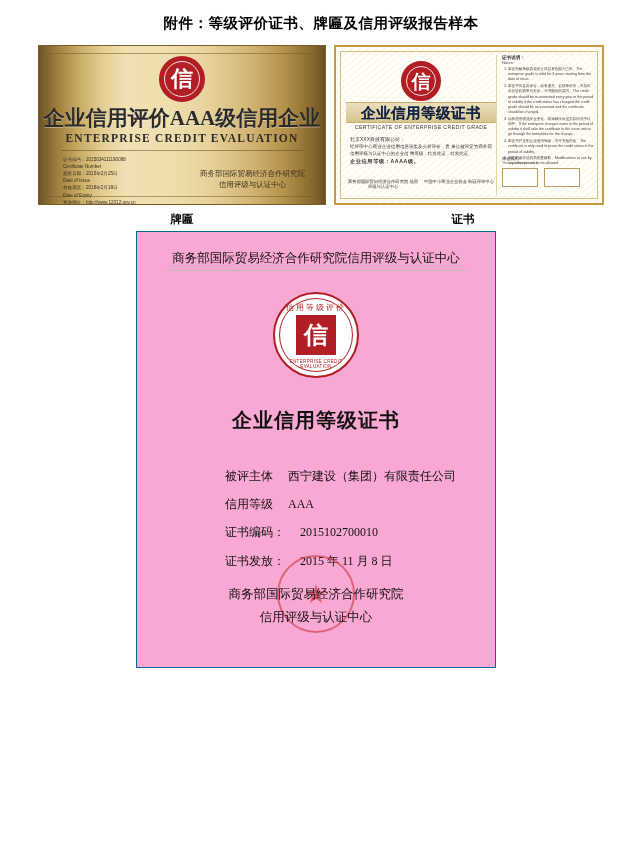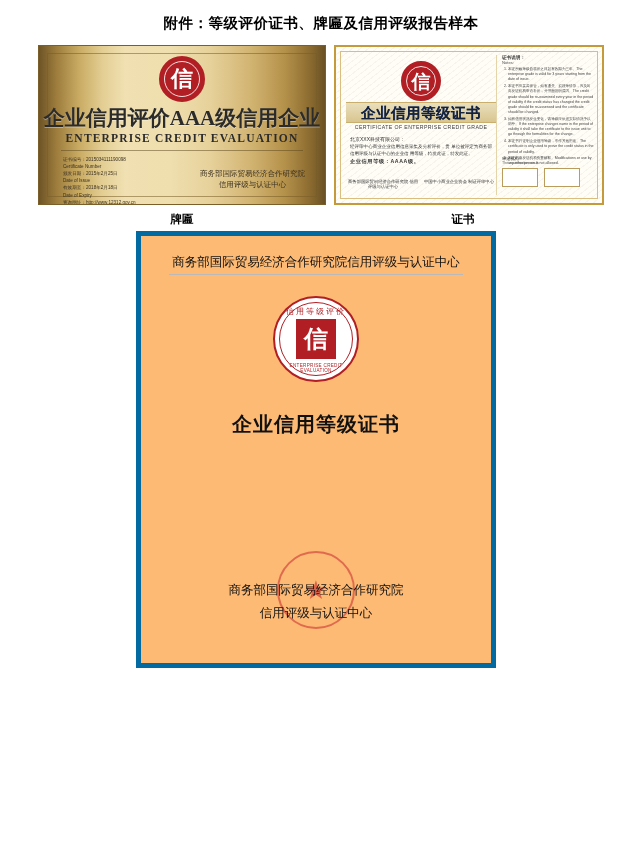--- a/index.html
+++ b/index.html
@@ -313,22 +313,22 @@
     font-weight: bold;
   }
 
   
   .report {
     position: absolute;
     left: 136px;
     top: 231px;
     width: 360px;
     height: 437px;
-    background: #fdba74;
-    border: 5px solid #0369a1;
+    background: #f9a8d4;
+    border: 1px solid #0369a1;
     box-sizing: border-box;
   }
   .report-header {
     position: absolute;
     top: 18px;
     left: 0; right: 0;
     text-align: center;
     font-family: "Liberation Serif", serif;
     font-size: 12.5px;
     color: #111;
@@ -543,20 +543,38 @@
   <div class="report-seal">
     <div class="big-seal">
       <div class="big-seal-top">信用等级评价</div>
       <div class="big-seal-block">信</div>
       <div class="big-seal-bottom">ENTERPRISE CREDIT EVALUATION</div>
     </div>
   </div>
 
   <div class="report-title">企业信用等级证书</div>
 
+  <div class="report-fields">
+    <div>
+      <span class="field-label">被评主体</span>
+      <span>西宁建设（集团）有限责任公司</span>
+    </div>
+    <div>
+      <span class="field-label">信用等级</span>
+      <span>AAA</span>
+    </div>
+    <div>
+      <span class="field-label">证书编码：</span>
+      <span>2015102700010</span>
+    </div>
+    <div>
+      <span class="field-label">证书发放：</span>
+      <span>2015 年 11 月 8 日</span>
+    </div>
+  </div>
 
   <div class="footer-stamp">
     <span class="footer-star">★</span>
   </div>
   <div class="report-footer">
     <div>商务部国际贸易经济合作研究院</div>
     <div>信用评级与认证中心</div>
   </div>
 </div>
 

